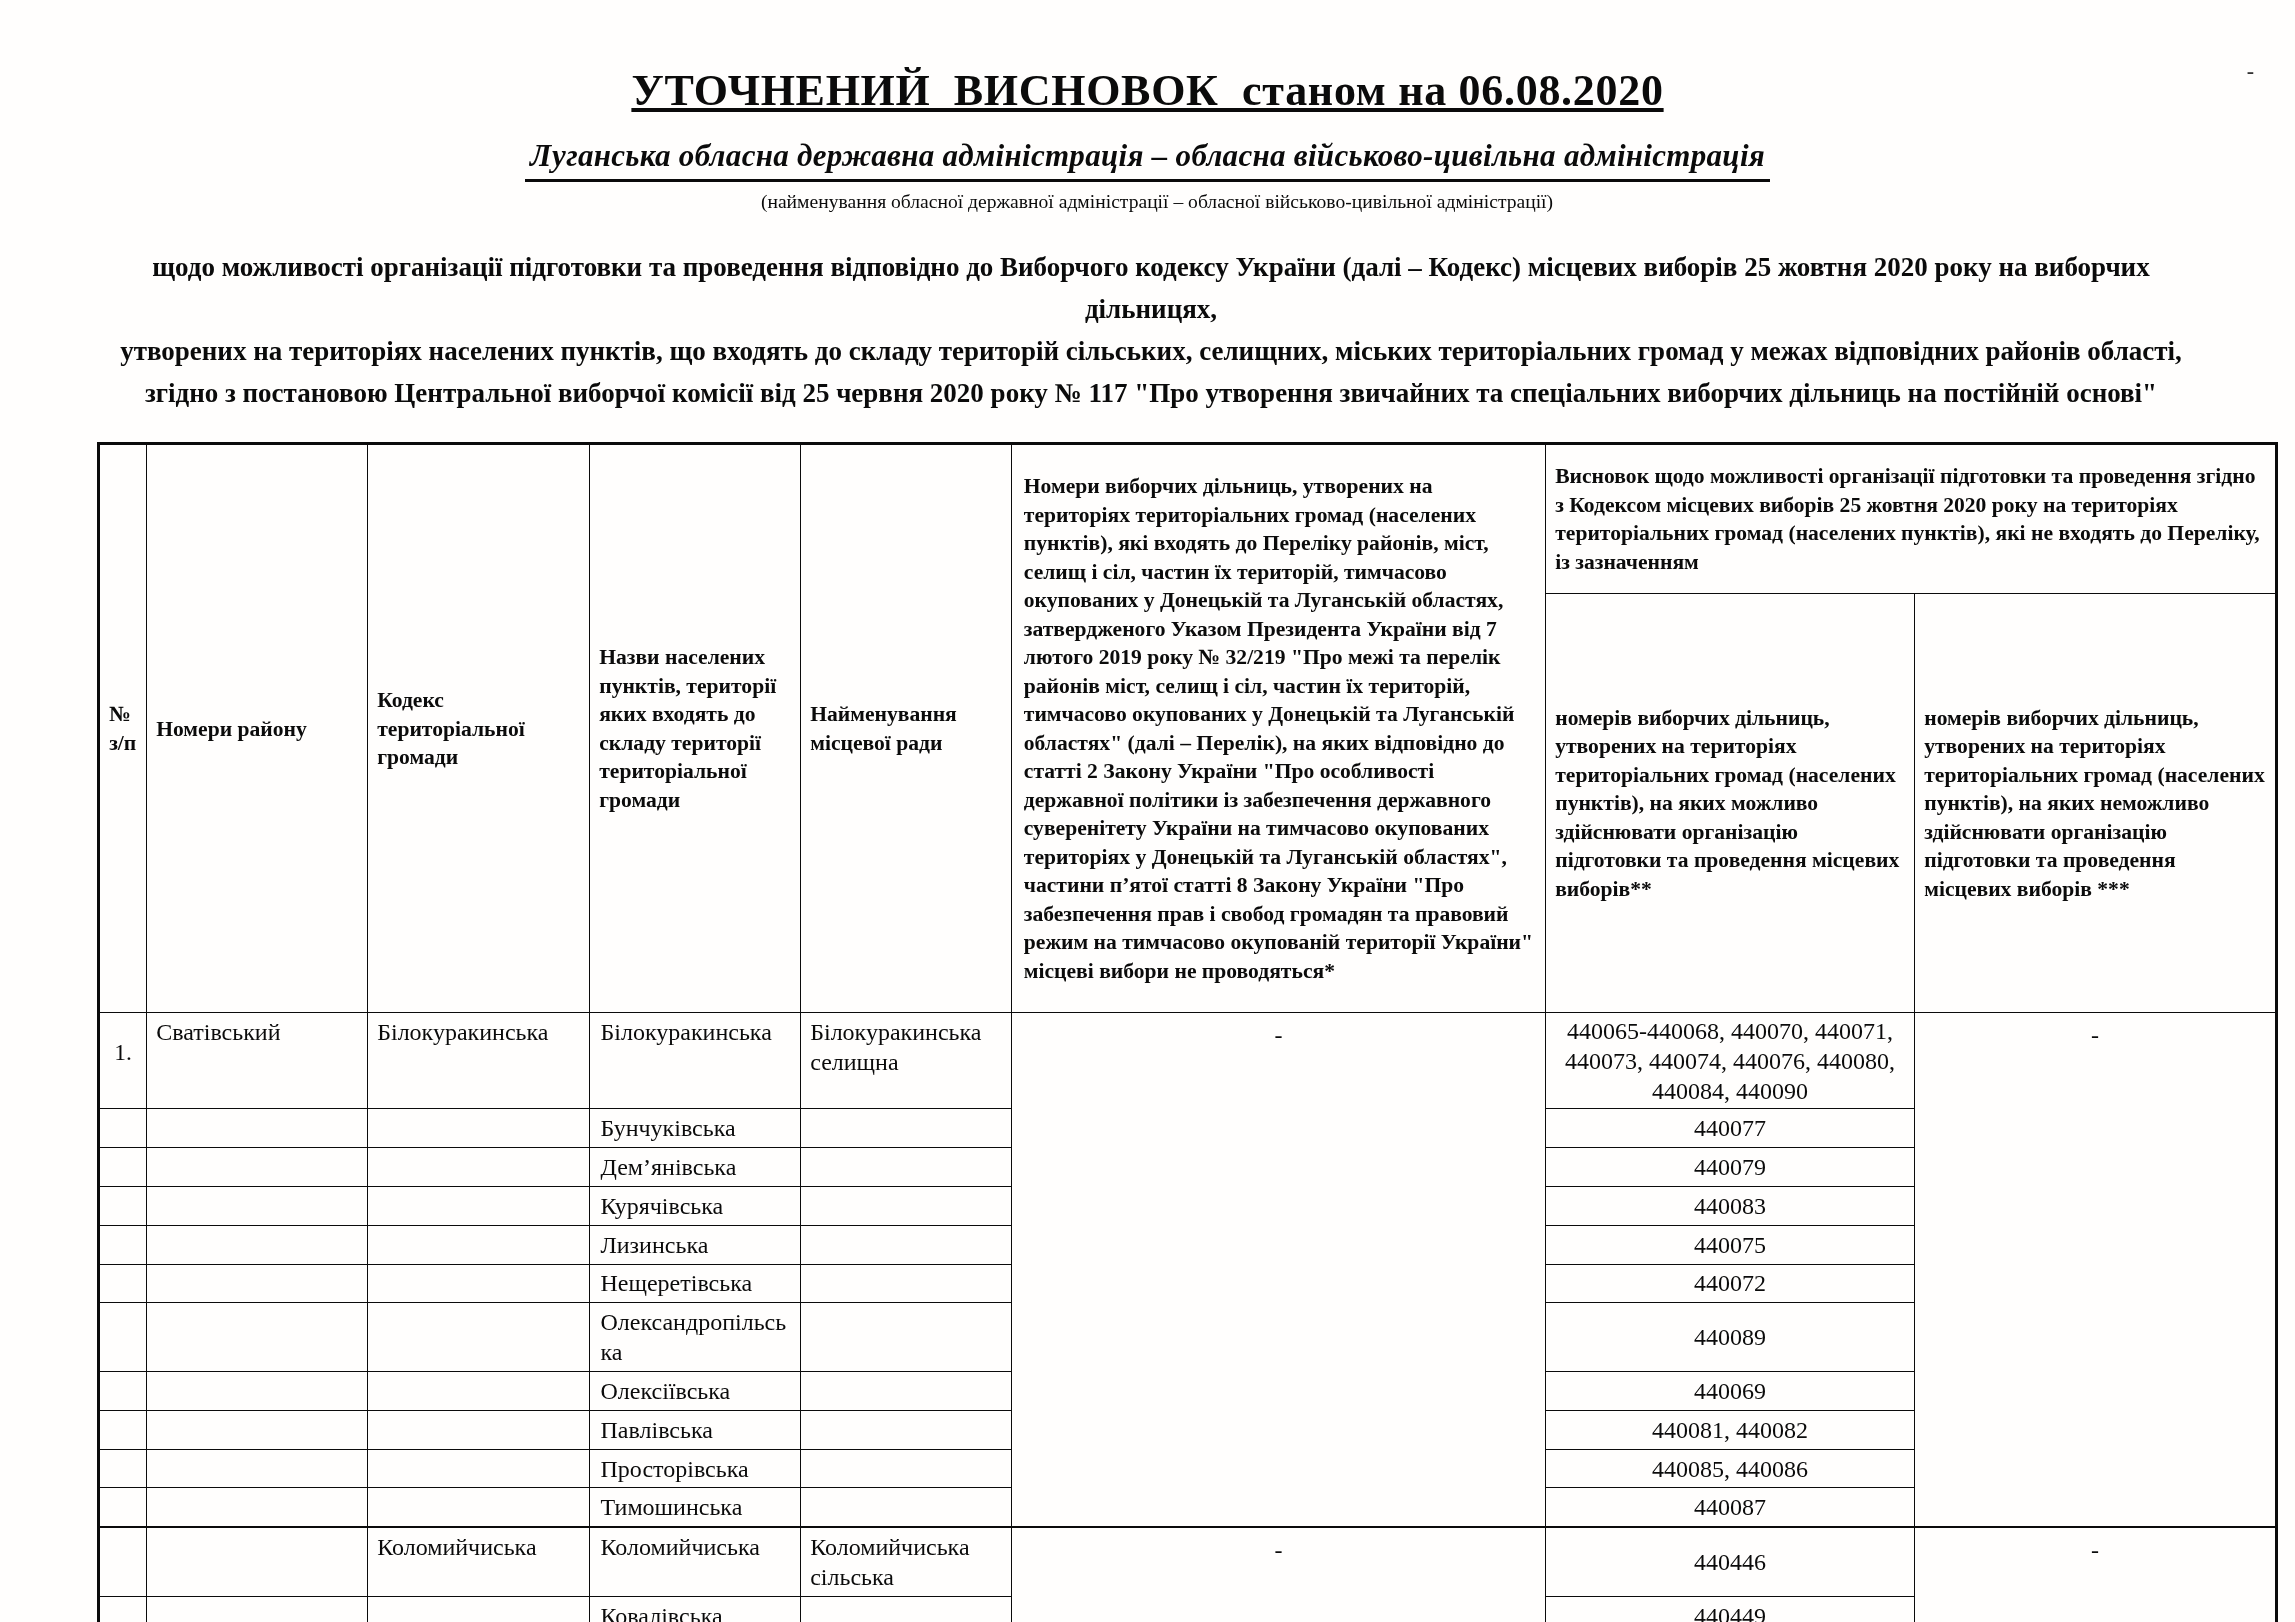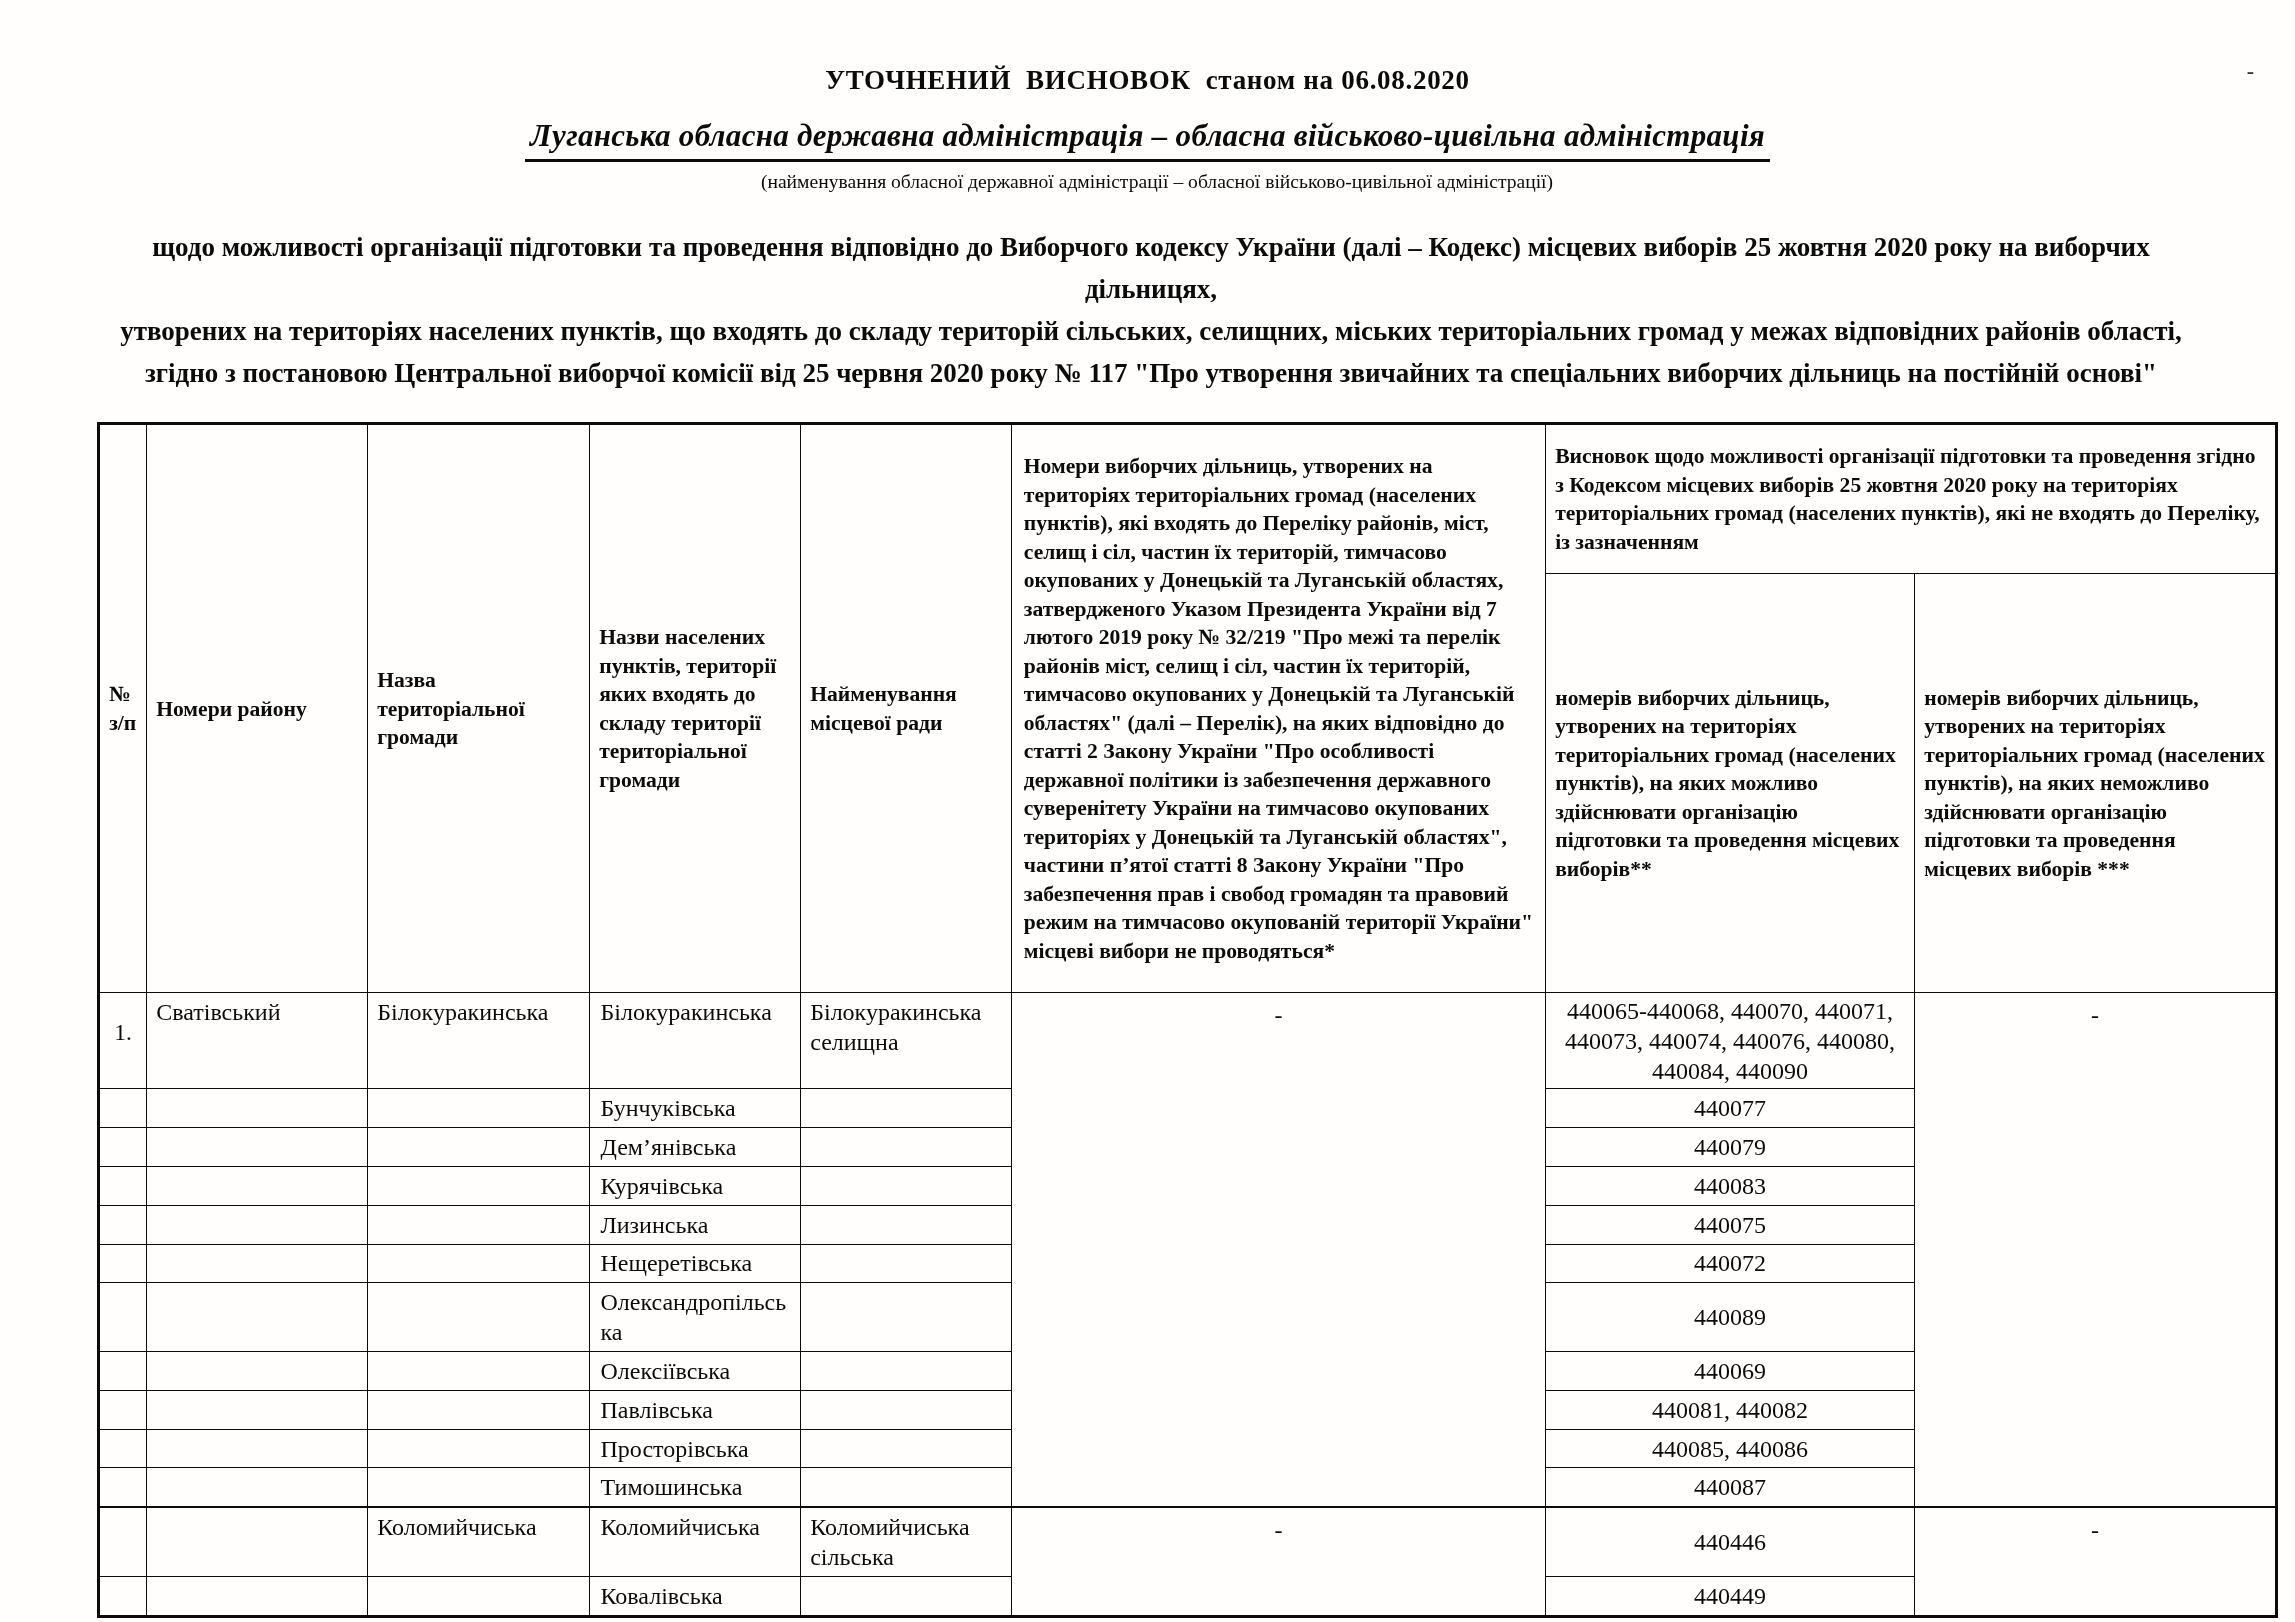--- a/index.html
+++ b/index.html
@@ -17,24 +17,25 @@
     position: absolute;
     top: 58px;
     right: 41px;
     font-size: 22px;
     font-weight: bold;
     color: #333;
   }
   .title {
     margin-top: 65px;
     text-align: center;
-    font-size: 27px;
+    font-size: 44px;
     font-weight: bold;
     white-space: pre-wrap;
     letter-spacing: 0.7px;
+    text-decoration: underline;
   }
   .subtitle-wrap { text-align: center; margin-top: 22px; font-style: italic; }
   .subtitle {
     display: inline-block;
     font-size: 31px;
     font-weight: bold;
     border-bottom: 3.3px solid #0b0b0b;
     padding: 0 5.2px 5.2px 5.2px;
     letter-spacing: 0.3px;
   }
@@ -121,21 +122,21 @@
         <col style="width:211px">
       <col style="width:211px">
         <col style="width:534px">
         <col style="width:369px">
         <col style="width:362px">
     </colgroup>
     <thead>
       <tr class="hrow1">
         <th rowspan="2">№ з/п</th>
         <th rowspan="2">Номери району</th>
-        <th rowspan="2">Назва територіальної громади</th>
+        <th rowspan="2">Кодекс територіальної громади</th>
         <th rowspan="2">Назви населених пунктів, території яких входять до складу території територіальної громади</th>
         <th rowspan="2">Найменування місцевої ради</th>
         <th rowspan="2" class="h-big">Номери виборчих дільниць, утворених на територіях територіальних громад (населених пунктів), які входять до Переліку районів, міст, селищ і сіл, частин їх територій, тимчасово окупованих у Донецькій та Луганській областях, затвердженого Указом Президента України від 7 лютого 2019 року № 32/219 "Про межі та перелік районів міст, селищ і сіл, частин їх територій, тимчасово окупованих у Донецькій та Луганській областях" (далі – Перелік), на яких відповідно до статті 2 Закону України "Про особливості державної політики із забезпечення державного суверенітету України на тимчасово окупованих територіях у Донецькій та Луганській областях", частини п’ятої статті 8 Закону України "Про забезпечення прав і свобод громадян та правовий режим на тимчасово окупованій території України" місцеві вибори не проводяться*</th>
         <th colspan="2">Висновок щодо можливості організації підготовки та проведення згідно з Кодексом місцевих виборів 25 жовтня 2020 року на територіях територіальних громад (населених пунктів), які не входять до Переліку, із зазначенням</th>
       </tr>
       <tr class="hrow2">
         <th>номерів виборчих дільниць, утворених на територіях територіальних громад (населених пунктів), на яких можливо здійснювати організацію підготовки та проведення місцевих виборів**</th>
         <th>номерів виборчих дільниць, утворених на територіях територіальних громад (населених пунктів), на яких неможливо здійснювати організацію підготовки та проведення місцевих виборів ***</th>
       </tr>
     </thead>

